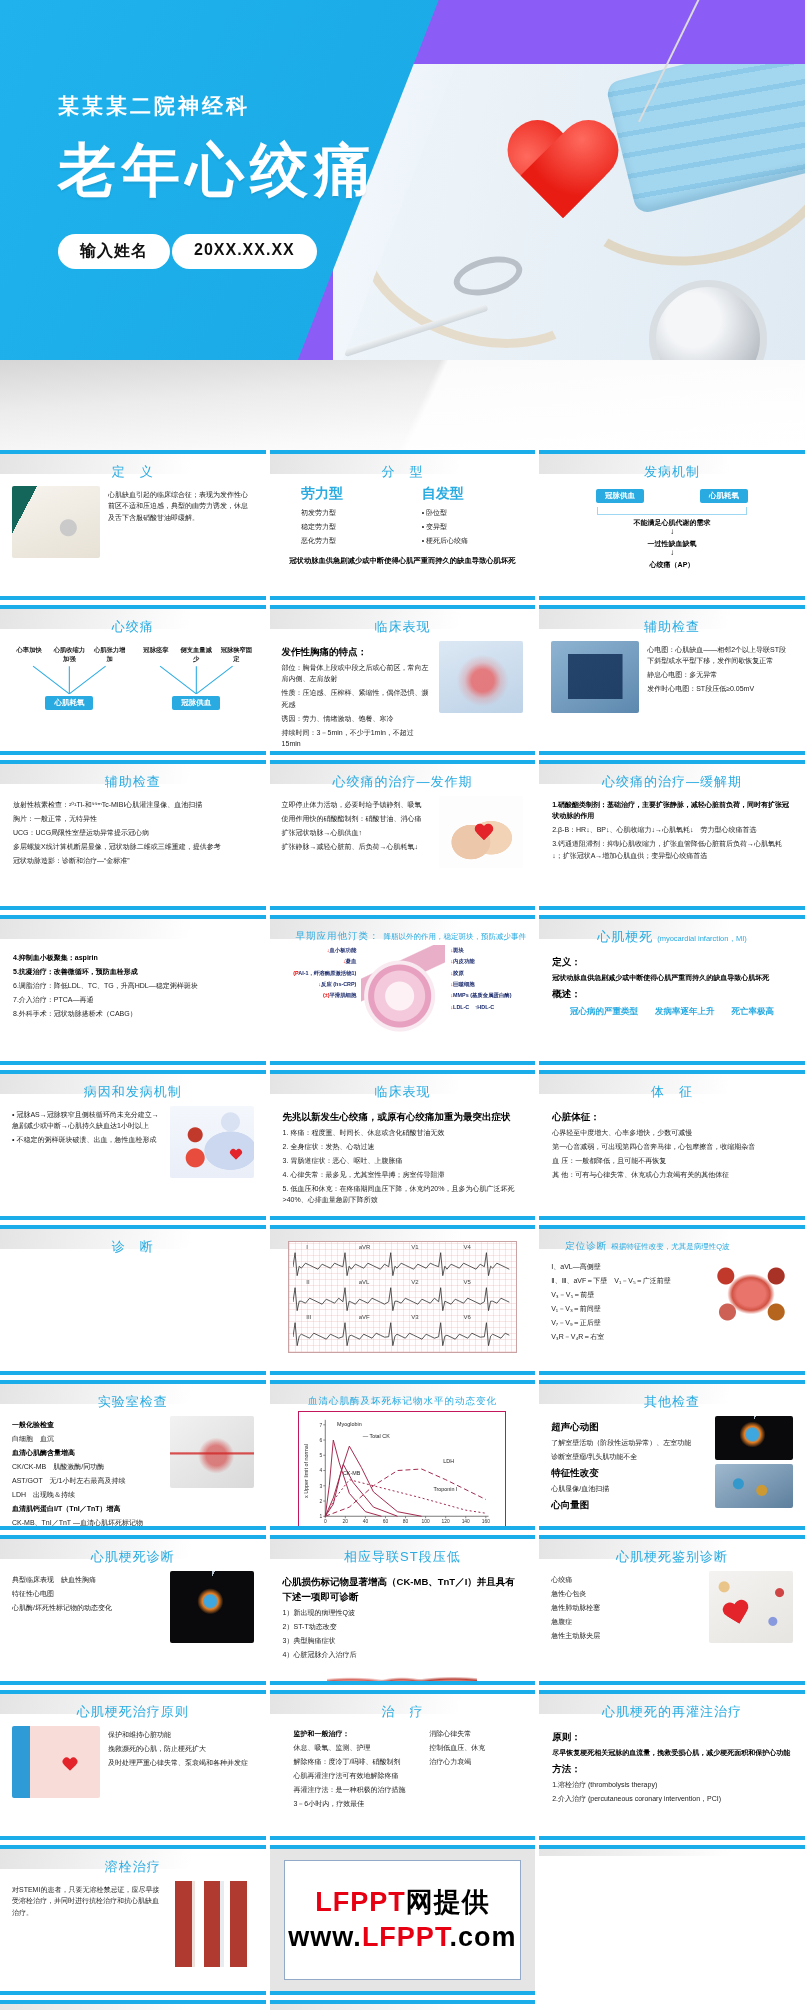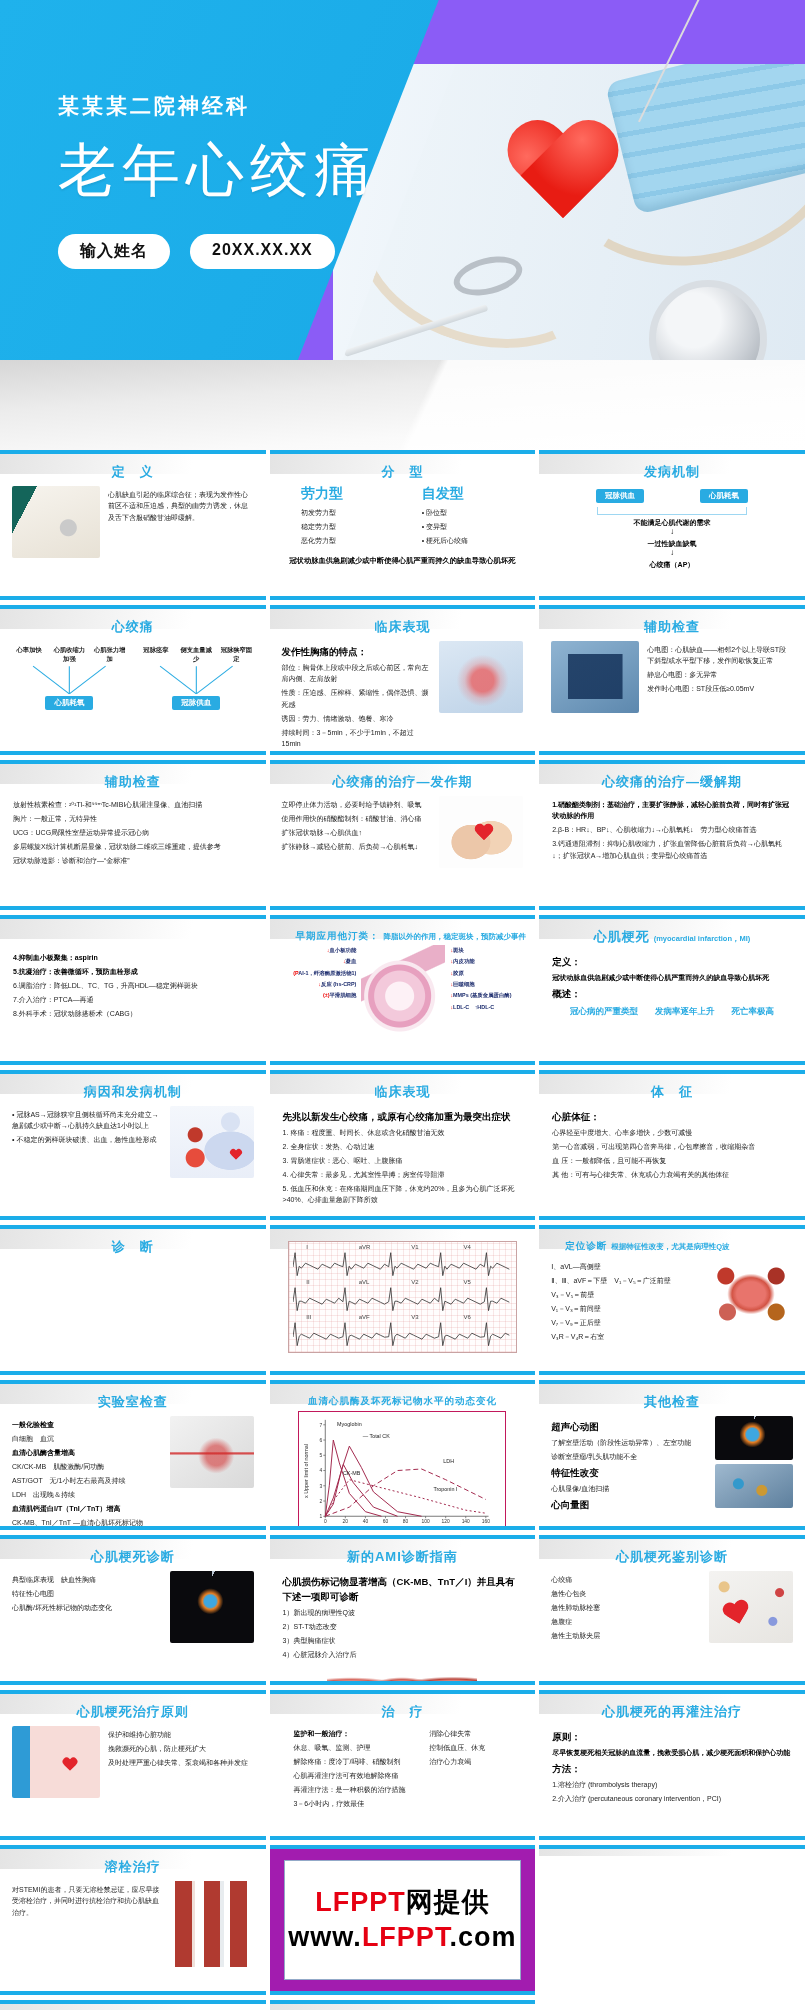--- a/index.html
+++ b/index.html
@@ -18,31 +18,31 @@
 .steth-head{position:absolute;right:38px;bottom:-38px;width:118px;height:118px;border-radius:50%;border:7px solid #d9dee3;background:radial-gradient(circle at 36% 32%,#f4f6f8 0 28%,#c9ced4 62%,#969da5 100%)}
 .tube{position:absolute;border:9px solid transparent;border-radius:50%}
 .tube1{left:20px;top:90px;width:260px;height:190px;border-bottom-color:#e6dccb;border-left-color:#e6dccb;transform:rotate(18deg)}
 .tube2{right:-40px;top:-40px;width:300px;height:240px;border-bottom-color:#e0d6c4;transform:rotate(-12deg)}
 .ring{position:absolute;left:120px;bottom:66px;width:70px;height:36px;border:6px solid #b9c0c7;border-radius:50%;transform:rotate(-14deg)}
 .syr{position:absolute;left:8px;bottom:26px;width:150px;height:7px;background:linear-gradient(#eef1f3,#cfd6db);transform:rotate(-18deg);border-radius:3px}
 .cover-blue{position:absolute;top:0;left:0;width:100%;height:100%;background:linear-gradient(115deg,#1fb2ec 0%,#17a5e4 100%);clip-path:polygon(0 0,54.5% 0,37% 100%,0 100%)}
 .fold-line{position:absolute;top:-30px;right:130px;width:2px;height:160px;background:#dcdcdc;transform:rotate(26deg)}
 .cover-text{position:absolute;left:58px;top:92px;color:#fff;z-index:3}
 .dept{font-size:21px;font-weight:bold;letter-spacing:3px}
-.ctitle{font-size:58px;font-weight:normal;margin-top:12px;letter-spacing:6px;text-shadow:0 2px 2px rgba(0,0,0,.08)}
-.pills{margin-top:24px;display:flex;gap:20px}
+.ctitle{font-size:58px;font-weight:bold;margin-top:12px;letter-spacing:6px;text-shadow:0 2px 2px rgba(0,0,0,.08)}
+.pills{margin-top:24px;display:flex;gap:2px}
 .pill{background:#fff;color:#101010;font-weight:bold;font-size:16px;padding:7px 22px;border-radius:20px;letter-spacing:1px}
 .fold-band{width:805px;height:90px;background:linear-gradient(115deg,transparent 52%,rgba(255,255,255,.85) 53%),linear-gradient(176deg,#d6d6d6 0%,#ececec 35%,#fafafa 72%,#fff 100%)}
 
 #grid{display:flex;flex-wrap:wrap;column-gap:4px;row-gap:5px;width:805px}
 .thumb{width:265.6px;height:150px;background:#fff;position:relative;overflow:hidden;font-size:7px;color:#1b1b1b}
 .thumb::before,.thumb::after{content:"";position:absolute;left:0;right:0;height:4px;background:var(--accent);z-index:6}
 .thumb::before{top:0}.thumb::after{bottom:0}
 .swoosh{position:absolute;top:4px;left:0;right:0;height:20px;background:linear-gradient(100deg,#e4e4e4 0%,#f3f3f3 40%,#fff 72%)}
-.t-title{position:relative;z-index:2;text-align:center;color:var(--cyan);font-weight:bold;font-size:13px;margin-top:13px;letter-spacing:1px}
+.t-title{position:relative;z-index:2;text-align:center;color:var(--cyan);font-weight:normal;font-size:13px;margin-top:13px;letter-spacing:1px}
 .t-title.left{text-align:left;padding-left:26px}
 .t-title.small{font-size:9.5px;margin-top:15px}
 .t-suffix{font-size:7.5px;margin-left:4px;letter-spacing:0}
 .lines{position:relative;z-index:2;padding:5px 13px 0;line-height:1.65}
 .line{margin:2.5px 0}
 .line.h{font-size:9.5px;font-weight:bold;color:#000}
 .line.b{font-weight:bold;color:#000}
 .line.c{color:var(--cyan);font-weight:bold;text-align:center;font-size:8.5px}
 .no-title .lines{padding-top:34px}
 .row{position:relative;z-index:2;display:flex;align-items:flex-start;gap:8px;padding:5px 12px 0}
@@ -100,21 +100,21 @@
 
 .chartwrap{position:relative;z-index:2;display:flex;justify-content:center;margin-top:3px}
 .chart{width:208px;height:122px;border:1.5px solid #c2185b;background:#fff}
 
 .artwrap{position:relative;z-index:2;display:flex;justify-content:center;gap:5px;padding:2px 6px 0}
 .alabs{font-size:5.4px;line-height:2.1;color:#1a2a6c;font-weight:bold}
 .alabs.l{text-align:right}
 .al::first-letter{color:#e00}
 .artring{width:84px;height:88px;flex:0 0 auto;background:radial-gradient(circle at 46% 58%,#fdf1f6 0 14px,#f3c9db 15px 25px,#e7a0bf 26px 31px,#f9e9f0 32px 35px,transparent 36px),linear-gradient(155deg,transparent 26%,#e9afc8 27% 44%,transparent 45%),#fff}
 
-.wm{background:#a21caf;display:flex;align-items:center;justify-content:center}
+.wm{background:#e5e5e5;display:flex;align-items:center;justify-content:center}
 .wmcard{background:#fff;border:1px solid #93a9c8;width:89%;height:80%;display:flex;flex-direction:column;align-items:center;justify-content:center;gap:4px}
 .wl{font-size:27px;font-weight:bold;color:#000;line-height:1.15;letter-spacing:1px}
 .wl .red{color:#e60012}
 .thumb.stub{height:11px}
 .thumb.stub::after{display:none}
 </style>
 </head>
 <body>
 
 <div class="cover">
@@ -507,21 +507,21 @@
         <div class="lines">
           <div class="line">典型临床表现　缺血性胸痛</div>
           <div class="line">特征性心电图</div>
           <div class="line">心肌酶/坏死性标记物的动态变化</div>
         </div>
         <div class="ph ph-echo" style="width: 84px; height: 72px;"></div>
       </div>
     </div>
     <div class="thumb">
       <div class="swoosh"></div>
-      <div class="t-title"><span>新的AMI诊断指南</span></div>
+      <div class="t-title"><span>相应导联ST段压低</span></div>
       <div class="lines">
         <div class="line h">心肌损伤标记物显著增高（CK-MB、TnT／I）并且具有下述一项即可诊断</div>
         <div class="line">1）新出现的病理性Q波</div>
         <div class="line">2）ST-T动态改变</div>
         <div class="line">3）典型胸痛症状</div>
         <div class="line">4）心脏冠脉介入治疗后</div>
       </div>
       <div class="chartwrap">
         <div class="ph ph-infarct" style="width: 150px; height: 42px;"></div>
       </div>

